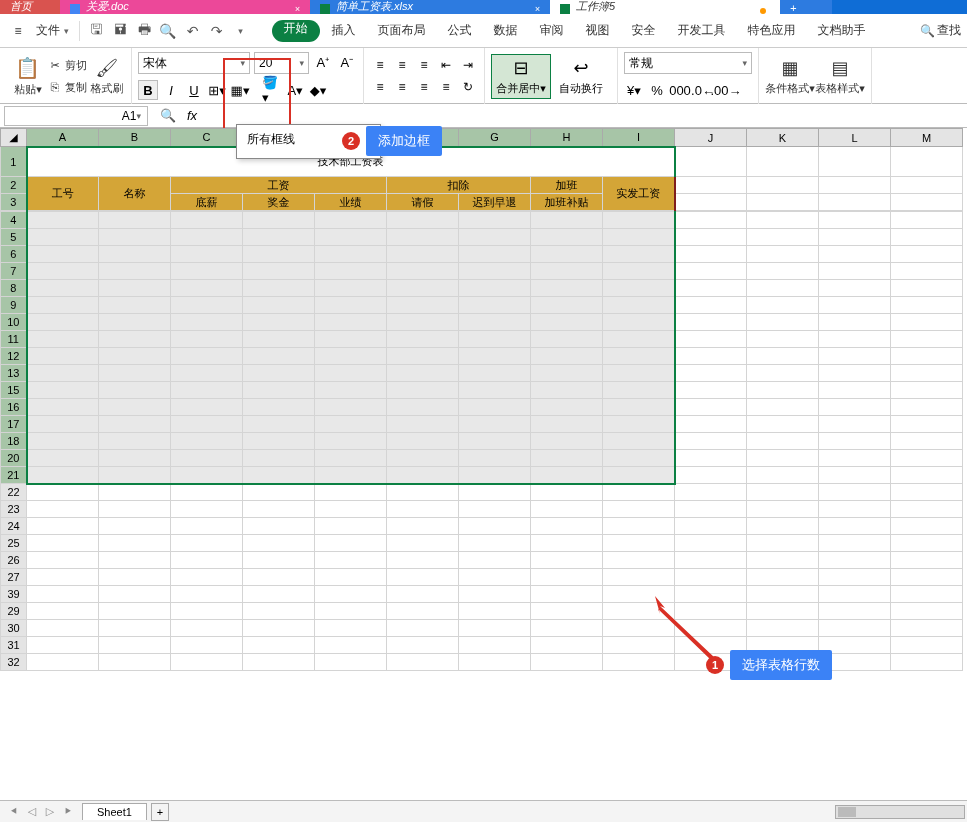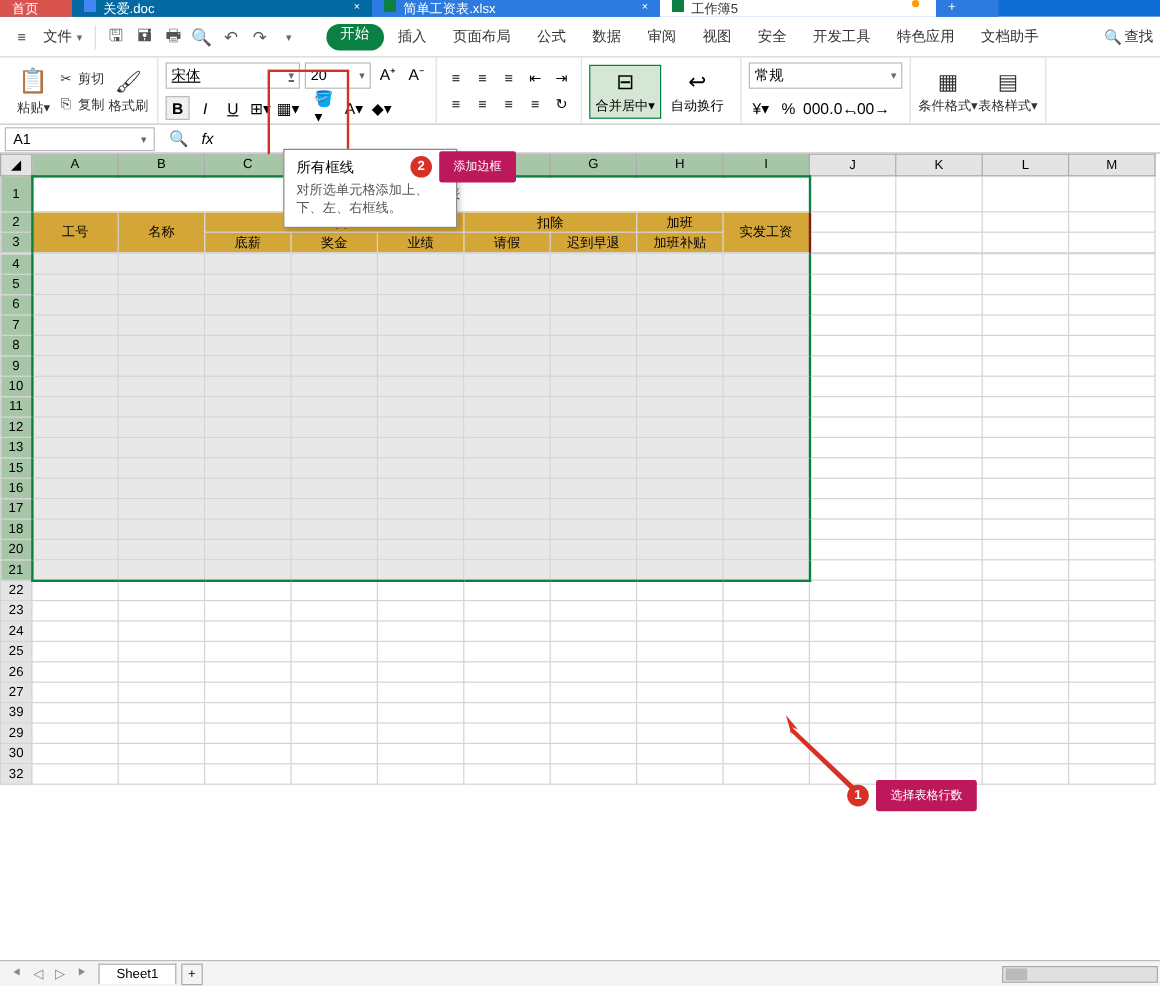--- a/index.html
+++ b/index.html
@@ -1,22 +1,22 @@
 <!DOCTYPE html>
 <html><head>
 <meta charset="utf-8">
 <style>
 * { box-sizing: border-box; margin: 0; padding: 0; }
 body { font-family: "Microsoft YaHei", sans-serif; font-size: 12px; background: #fff; overflow: hidden; width: 967px; height: 822px; }
 
 
 .tab-bar { display: flex; background: #0f6dd6; height: 14px; align-items: center; color: #fff; font-size: 11px; }
-.tab { height: 14px; display: flex; align-items: flex-start; padding: 0 10px; position: relative; }
+.tab { height: 14px; display: flex; align-items: flex-end; padding: 0 10px; position: relative; font-style: italic; }
 .tab-home { background: #d9534f; width: 60px; }
-.tab-doc { background: #0369a1; width: 250px; gap: 6px; }
+.tab-doc { background: #ec4899; width: 250px; gap: 6px; }
 .tab-xlsx { background: #2d7be0; width: 240px; gap: 6px; }
 .tab-active { background: #fff; color: #333; width: 230px; gap: 6px; }
 .tab-icon { width: 10px; height: 10px; display: inline-block; }
 .tab-green { background: #0b8043; }
 .tab-blue2 { background: #4285f4; }
 .tab-plus { background: #2d7be0; width: 52px; text-align: center; color: #fff; }
 .tab-orange-dot { width: 6px; height: 6px; background: #ff9900; border-radius: 50%; display: inline-block; margin-right: 4px; }
 .tab-close { margin-left: auto; font-size: 9px; }
 
 
@@ -29,21 +29,21 @@
 .menu-tab-active { background: #0b8043; color: #fff; border-radius: 12px; height: 22px; padding: 0 12px; }
 .menu-search { margin-left: auto; display: flex; align-items: center; gap: 2px; }
 
 
 .toolbar { display: flex; height: 56px; border-bottom: 1px solid #bbb; background: #fff; padding: 0 4px; }
 .tool-group { display: flex; flex-direction: row; align-items: center; border-right: 1px solid #e0e0e0; padding: 0 6px; height: 56px; }
 .tool-col { display: flex; flex-direction: column; align-items: center; justify-content: center; gap: 2px; font-size: 11px; color: #333; }
 .tool-col-big { width: 36px; }
 .tool-btn-sm { display: flex; align-items: center; gap: 3px; font-size: 11px; height: 22px; padding: 0 2px; cursor: pointer; }
 .tool-icon-sm { width: 14px; height: 14px; display: inline-flex; align-items: center; justify-content: center; }
-.font-select { width: 112px; height: 22px; border: 1px solid #bbb; font-size: 12px; padding: 0 4px; display: flex; align-items: center; justify-content: space-between; background: #fff; text-decoration: underline; }
+.font-select { width: 112px; height: 22px; border: 1px solid #bbb; font-size: 12px; padding: 0 4px; display: flex; align-items: center; justify-content: space-between; background: #fff; }
 .size-select { width: 55px; height: 22px; border: 1px solid #bbb; font-size: 12px; padding: 0 4px; display: flex; align-items: center; justify-content: space-between; background: #fff; }
 .font-row { display: flex; gap: 4px; }
 .fmt-row { display: flex; gap: 3px; align-items: center; height: 24px; }
 .fmt-btn { width: 20px; height: 20px; display: flex; align-items: center; justify-content: center; cursor: pointer; font-size: 13px; }
 .fmt-btn-bold { font-weight: bold; border: 1px solid #bbb; background: #f0f0f0; }
 .align-grid { display: grid; grid-template-columns: repeat(5, 20px); grid-template-rows: repeat(2, 20px); gap: 2px; }
 .align-cell { display: flex; align-items: center; justify-content: center; cursor: pointer; }
 .tool-merge { display: flex; flex-direction: column; align-items: center; width: 60px; font-size: 11px; gap: 2px; }
 .merge-active { background: #d4e6d4; border: 1px solid #0b8043; padding: 2px 4px; }
 .num-select { width: 128px; height: 22px; border: 1px solid #bbb; font-size: 12px; padding: 0 4px; display: flex; align-items: center; justify-content: space-between; background: #fff; }
@@ -53,28 +53,28 @@
 .red-box { position: absolute; border: 2px solid #d93025; pointer-events: none; }
 
 
 .tooltip-box { position: absolute; background: #fff; border: 1px solid #888; box-shadow: 2px 2px 5px rgba(0,0,0,0.2); padding: 6px 10px; font-size: 12px; z-index: 100; width: 145px; }
 .tooltip-title { font-weight: normal; margin-bottom: 4px; }
 .tooltip-desc { color: #555; font-size: 11px; line-height: 1.4; }
 
 
 .callout { position: absolute; display: flex; align-items: center; z-index: 101; }
 .callout-num { width: 18px; height: 18px; border-radius: 50%; background: #d93025; color: #fff; display: flex; align-items: center; justify-content: center; font-size: 11px; font-weight: bold; }
-.callout-label { background: #be185d; color: #fff; padding: 6px 12px; font-size: 10px; margin-left: 6px; border-radius: 2px; }
+.callout-label { background: #3b82f6; color: #fff; padding: 6px 12px; font-size: 13px; margin-left: 6px; border-radius: 2px; }
 
 
 .red-arrow { position: absolute; z-index: 99; }
 
 
 .formula-bar { display: flex; height: 24px; border-bottom: 1px solid #bbb; background: #fff; align-items: center; }
-.name-box { width: 125px; height: 20px; border: 1px solid #bbb; margin: 0 4px; display: flex; align-items: center; padding: 0 6px; font-size: 12px; justify-content: space-between; background: #fff; }
+.name-box { width: 144px; height: 20px; border: 1px solid #bbb; margin: 0 4px; display: flex; align-items: center; padding: 0 6px; font-size: 12px; justify-content: flex-end; background: #fff; }
 .fx-btns { display: flex; gap: 4px; padding: 0 6px; }
 
 
 .grid-wrap { position: relative; overflow: hidden; height: 628px; }
 .grid { border-collapse: collapse; table-layout: fixed; }
 .grid th, .grid td { border: 1px solid #d4d4d4; font-size: 11px; font-weight: normal; text-align: center; height: 17px; }
 .col-head { background: #e4e4e4; height: 18px; }
 .col-head th { border: 1px solid #aaa; }
 .col-head-sel { background: #a7c5a7; }
 .row-head { background: #e4e4e4; width: 26px; }
@@ -247,21 +247,20 @@
       <span style="font-size:18px">▤</span>
       <span><span>表格样式</span>▾</span>
     </div>
   </div>
 </div>
 
 <div class="red-box" style="left:223px;top:58px;width:68px;height:92px"></div>
 
 <div class="tooltip-box" style="left:236px;top:124px">
   <div class="tooltip-title">所有框线</div>
-  <div class="tooltip-desc">对所选单元格添加上、下、左、右框线。</div>
 </div>
 
 <div class="callout" style="left:342px;top:126px">
   <div class="callout-num">2</div>
   <div class="callout-label">添加边框</div>
 </div>
 <svg class="red-arrow" style="left:294px;top:128px;width:52px;height:12px">
     <polygon points="0,6 10,1 10,4 52,4 52,8 10,8 10,11" fill="#d93025"></polygon>
   </svg>
 
@@ -735,20 +734,36 @@
           <td style="width:72px;"></td>
           <td style="width:72px;"></td>
           <td style="width:72px;"></td>
           <td style="width:72px;"></td>
           <td style="width:72px;"></td>
           <td style="width:72px;"></td>
           <td style="width:72px;"></td>
           <td style="width:72px;"></td>
         </tr>
         <tr>
+          <td class="row-head " style="width:26px">31</td>
+          <td style="width:72px;"></td>
+          <td style="width:72px;"></td>
+          <td style="width:72px;"></td>
+          <td style="width:72px;"></td>
+          <td style="width:72px;"></td>
+          <td style="width:72px;"></td>
+          <td style="width:72px;"></td>
+          <td style="width:72px;"></td>
+          <td style="width:72px;"></td>
+          <td style="width:72px;"></td>
+          <td style="width:72px;"></td>
+          <td style="width:72px;"></td>
+          <td style="width:72px;"></td>
+        </tr>
+        <tr>
           <td class="row-head " style="width:26px">32</td>
           <td style="width:72px;"></td>
           <td style="width:72px;"></td>
           <td style="width:72px;"></td>
           <td style="width:72px;"></td>
           <td style="width:72px;"></td>
           <td style="width:72px;"></td>
           <td style="width:72px;"></td>
           <td style="width:72px;"></td>
           <td style="width:72px;"></td>

